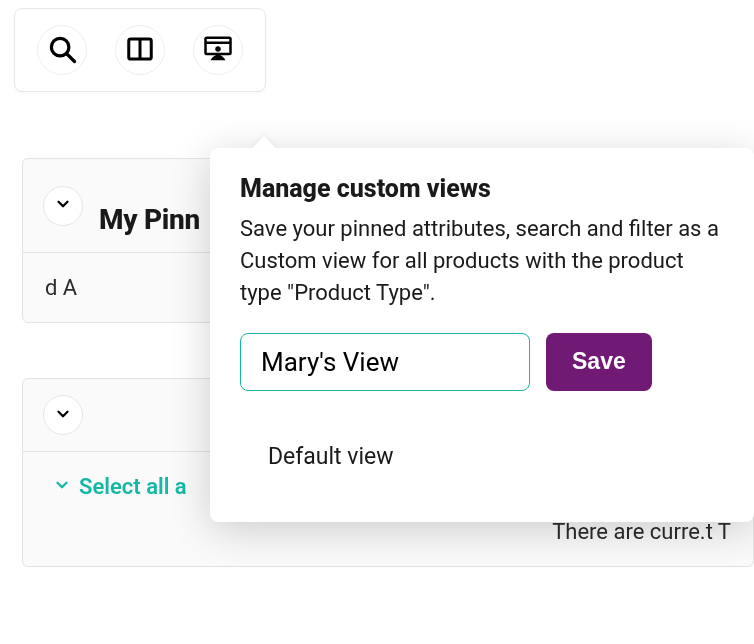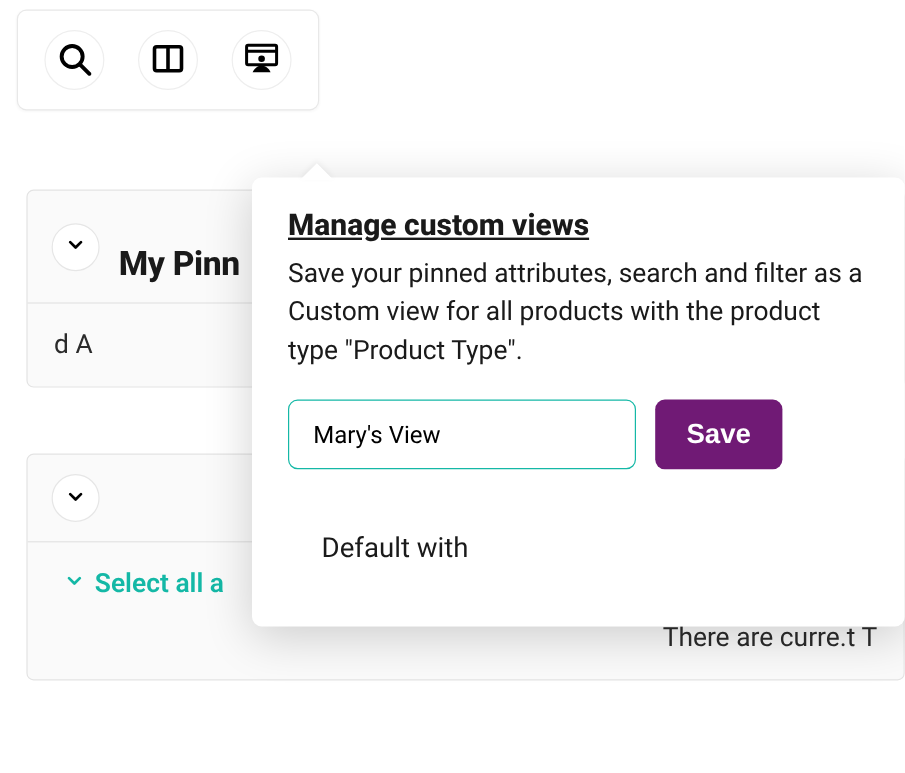--- a/index.html
+++ b/index.html
@@ -118,40 +118,39 @@
       width: 0; height: 0;
       border-left: 14px solid transparent;
       border-right: 14px solid transparent;
       border-bottom: 14px solid #fff;
       filter: drop-shadow(0 -2px 2px rgba(0,0,0,0.05));
     }
     .pop-title {
       font-size: 25px;
       font-weight: 800;
       margin-bottom: 10px;
-      text-decoration: underline;
     }
     .pop-desc {
       font-size: 22px;
       line-height: 1.45;
       color: #1a1a1a;
       margin-bottom: 24px;
     }
     .pop-row {
       display: flex;
       gap: 16px;
       align-items: center;
       margin-bottom: 40px;
     }
     .pop-input {
       width: 290px;
       height: 58px;
       border: 1.6px solid #14b8a6;
       border-radius: 8px;
-      font-size: 20px;
+      font-size: 26px;
       padding: 0 20px;
       outline: none;
       font-family: inherit;
     }
     .pop-save {
       height: 58px;
       padding: 0 26px;
       background: #701a75;
       color: #fff;
       font-size: 23px;
@@ -238,14 +237,14 @@
   </div>
 </div>
 
 <div class="popover">
   <div class="pop-title">Manage custom views</div>
   <div class="pop-desc">Save your pinned attributes, search and filter as a Custom view for all products with the product type "Product Type".</div>
   <div class="pop-row">
     <input class="pop-input" type="text" value="Mary's View" style="">
     <button class="pop-save">Save</button>
   </div>
-  <div class="pop-item">Default with</div>
+  <div class="pop-item">Default view</div>
 </div>
 
 </body></html>

